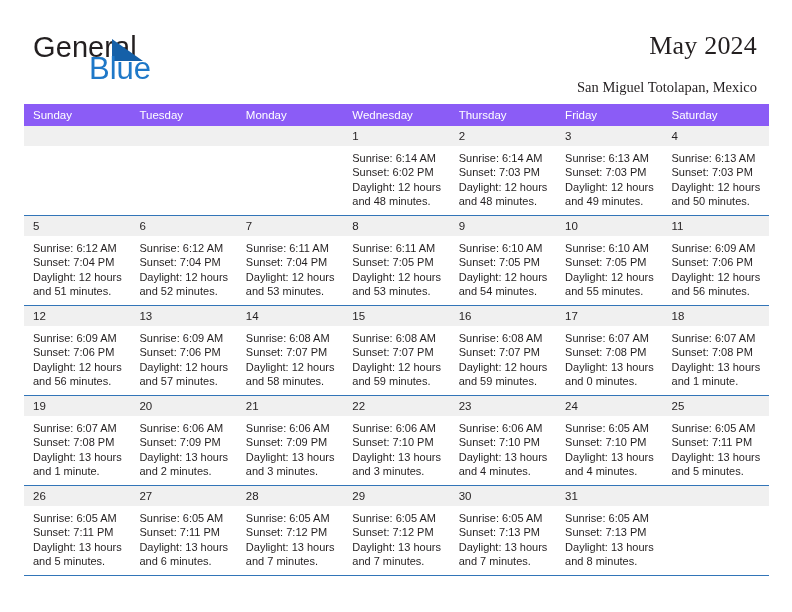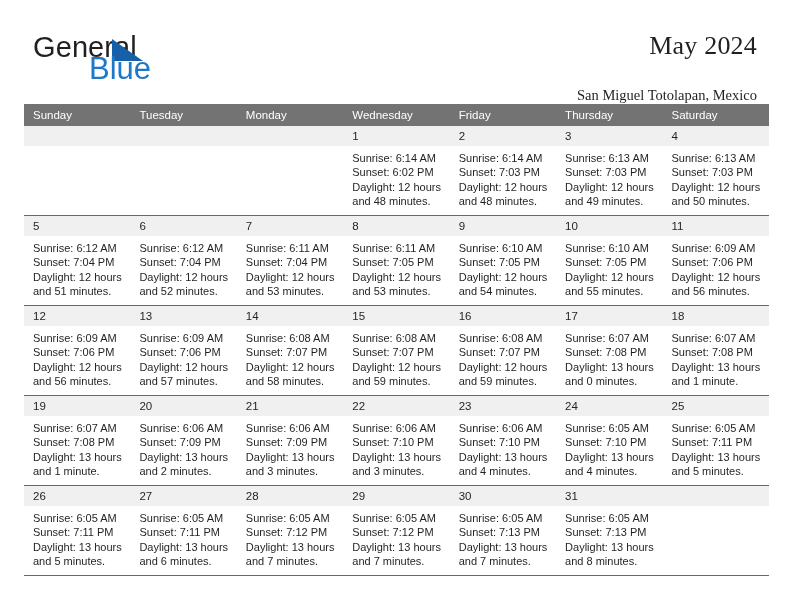--- a/index.html
+++ b/index.html
@@ -73,36 +73,36 @@
     font-family: Liberation Serif, serif;
   }
   .cal-title {
     font-size: 26px;
     font-weight: normal;
     color: #231f20;
     line-height: 32px;
     letter-spacing: 0.2px;
   }
   .cal-subtitle {
-    margin-top: 24px;
+    margin-top: 16px;
     font-size: 14.5px;
     color: #231f20;
     line-height: 18px;
   }
 
   
   .calendar {
     position: absolute;
     left: 24px;
     top: 104px;
     width: 745px;
   }
   .weekday-row {
     display: flex;
-    background: #737373;
+    background: #8b5cf6;
     height: 22px;
     align-items: flex-end;
   }
   .weekday {
     flex: 1 1 0;
     color: #ffffff;
     font-size: 11.5px;
     padding-left: 9px;
     box-sizing: border-box;
     line-height: 22px;
@@ -165,22 +165,22 @@
     </div>
 
   </div>
 
   <div class="calendar">
     <div class="weekday-row" id="weekday-row">
         <div class="weekday">Sunday</div>
         <div class="weekday">Tuesday</div>
         <div class="weekday">Monday</div>
         <div class="weekday">Wednesday</div>
+        <div class="weekday">Thursday</div>
         <div class="weekday">Friday</div>
-        <div class="weekday">Thursday</div>
         <div class="weekday">Saturday</div>
       </div>
     <div id="weeks-container">
         <div class="week-row first">
           <div class="day-cell empty">
             <div class="day-num-strip">
               <span class="day-num"></span>
             </div>
           </div>
           <div class="day-cell empty">

